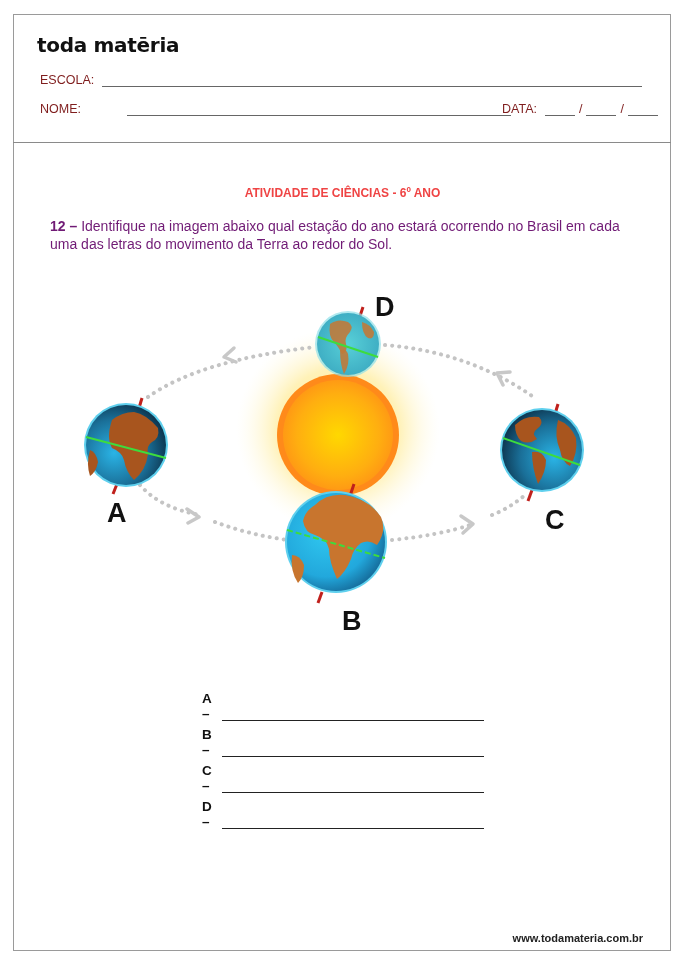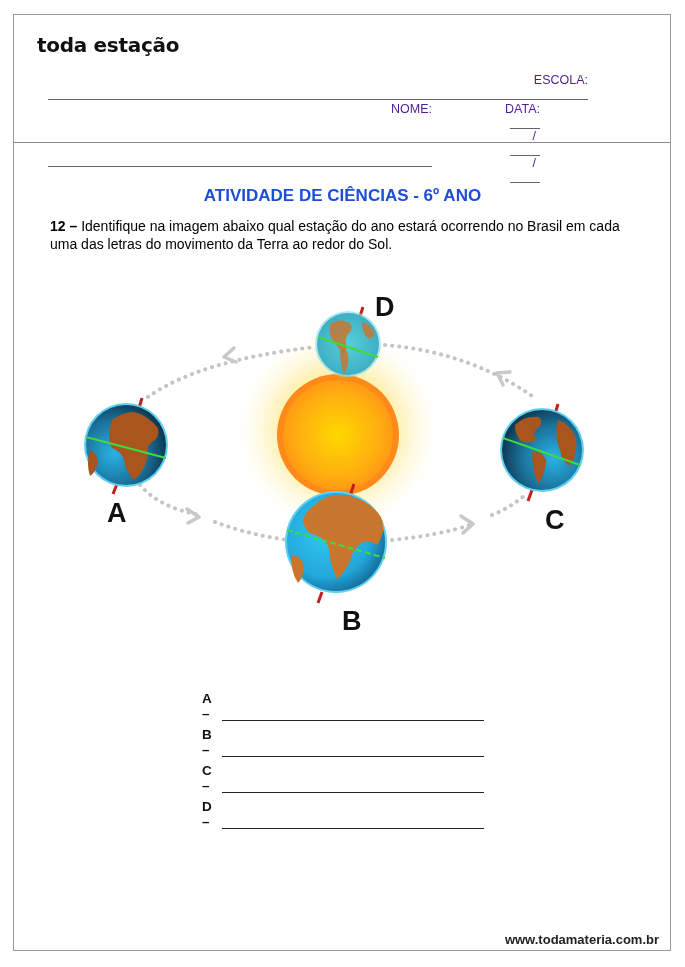--- a/index.html
+++ b/index.html
@@ -4,43 +4,43 @@
   <style>
     html, body { margin: 0; padding: 0; background: #ffffff; }
     body { width: 685px; height: 967px; position: relative; overflow: hidden;
            font-family: "Liberation Sans", sans-serif; color: #111; }
     .page-frame { position: absolute; left: 13px; top: 14px; width: 658px; height: 937px;
                   border: 1.5px solid #9a9a9a; box-sizing: border-box; }
     .header-divider { position: absolute; left: 13px; top: 142px; width: 658px; height: 0;
                       border-top: 1.5px solid #8a8a8a; }
     .logo { position: absolute; left: 37px; top: 33px; font-size: 20px; font-weight: 600;
             letter-spacing: -0.3px; font-family: "DejaVu Sans", sans-serif; color: #111; }
-    .field-row { position: absolute; display: flex; align-items: flex-end; font-size: 12.5px; color: #4c1d95; flex-direction: column; }
+    .field-row { position: absolute; display: flex; align-items: flex-end; font-size: 12.5px; color: #7f1d1d; }
     .field-label { white-space: nowrap; }
     .field-line { border-bottom: 1px solid #666; height: 12px; margin-left: 8px; }
     .date-sep { margin: 0 4px; }
     .title { position: absolute; left: 0; width: 685px; top: 186px; text-align: center;
-             font-size: 17px; font-weight: 700; color: #1d4ed8; }
+             font-size: 12px; font-weight: 700; color: #ef4444; }
     .question { position: absolute; left: 50px; top: 217px; width: 590px; font-size: 14px;
-                line-height: 18px; color: #000000; }
+                line-height: 18px; color: #701a75; }
     .question b { font-weight: 700; }
     .diagram { position: absolute; left: 0; top: 280px; width: 685px; height: 380px; }
     .answers { position: absolute; left: 202px; top: 685px; }
     .answer-row { display: flex; align-items: flex-end; height: 36px; font-size: 13.5px; font-weight: 700; }
     .answer-letter { width: 20px; }
     .answer-line { width: 262px; border-bottom: 1.5px solid #222; height: 14px; margin-top: 6px; }
-    .footer-url { position: absolute; right: 26px; top: 932px; font-size: 13px; font-weight: 700; color: #222; }
+    .footer-url { position: absolute; right: 42px; top: 932px; font-size: 11px; font-weight: 700; color: #222; }
   </style>
 </head>
 <body>
 
 <div class="page-frame"></div>
 <div class="header-divider"></div>
 
-<div class="logo">toda estação</div>
+<div class="logo">toda matēria</div>
 
 <div class="field-row" style="left:40px; top:73px;">
   <span class="field-label">ESCOLA:</span>
   <span class="field-line" style="width:540px;"></span>
 </div>
 
 <div class="field-row" style="left:40px; top:102px;gap:38px;">
   <span class="field-label">NOME:</span>
   <span class="field-line" style="width:384px;"></span>
 </div>

